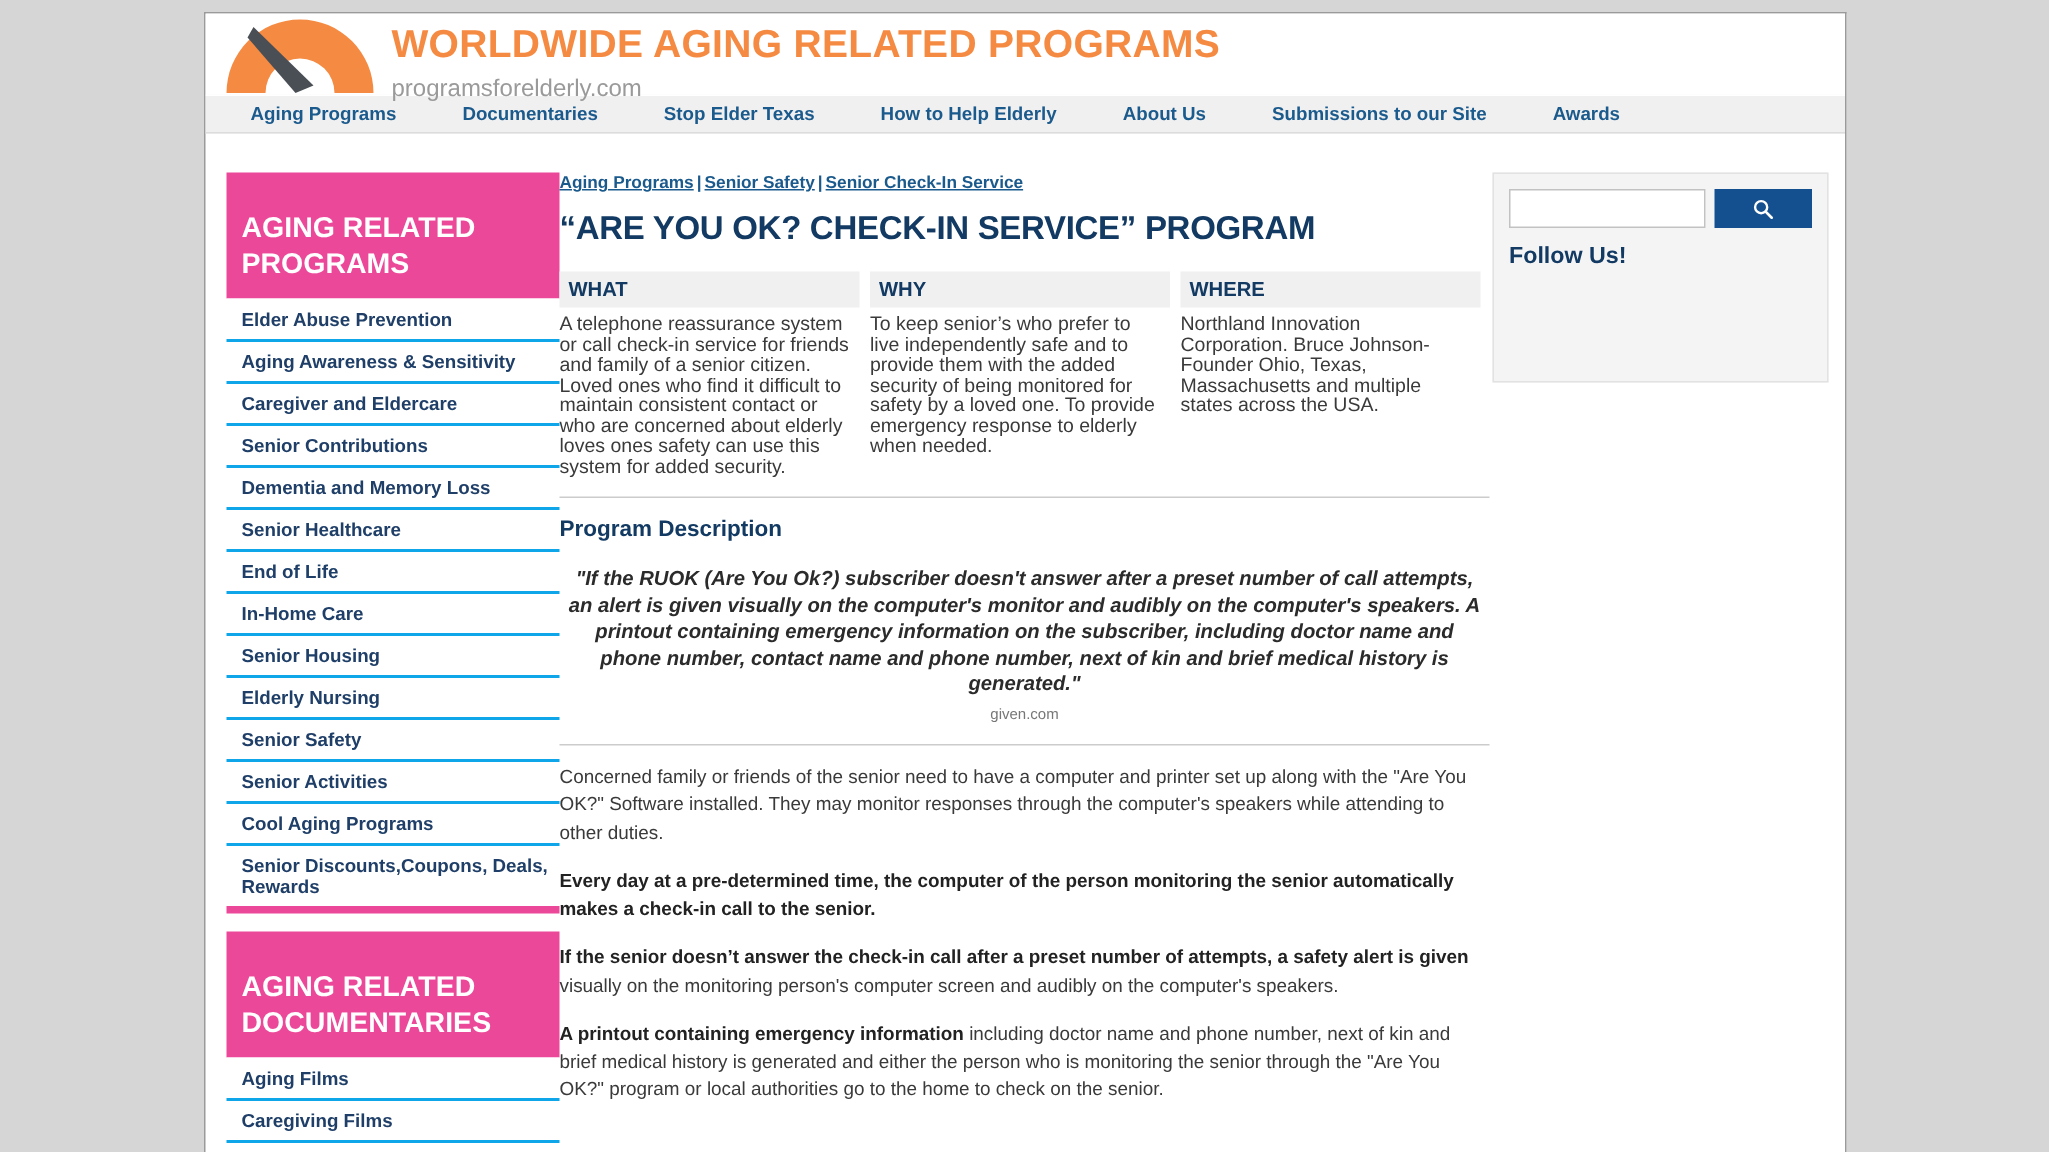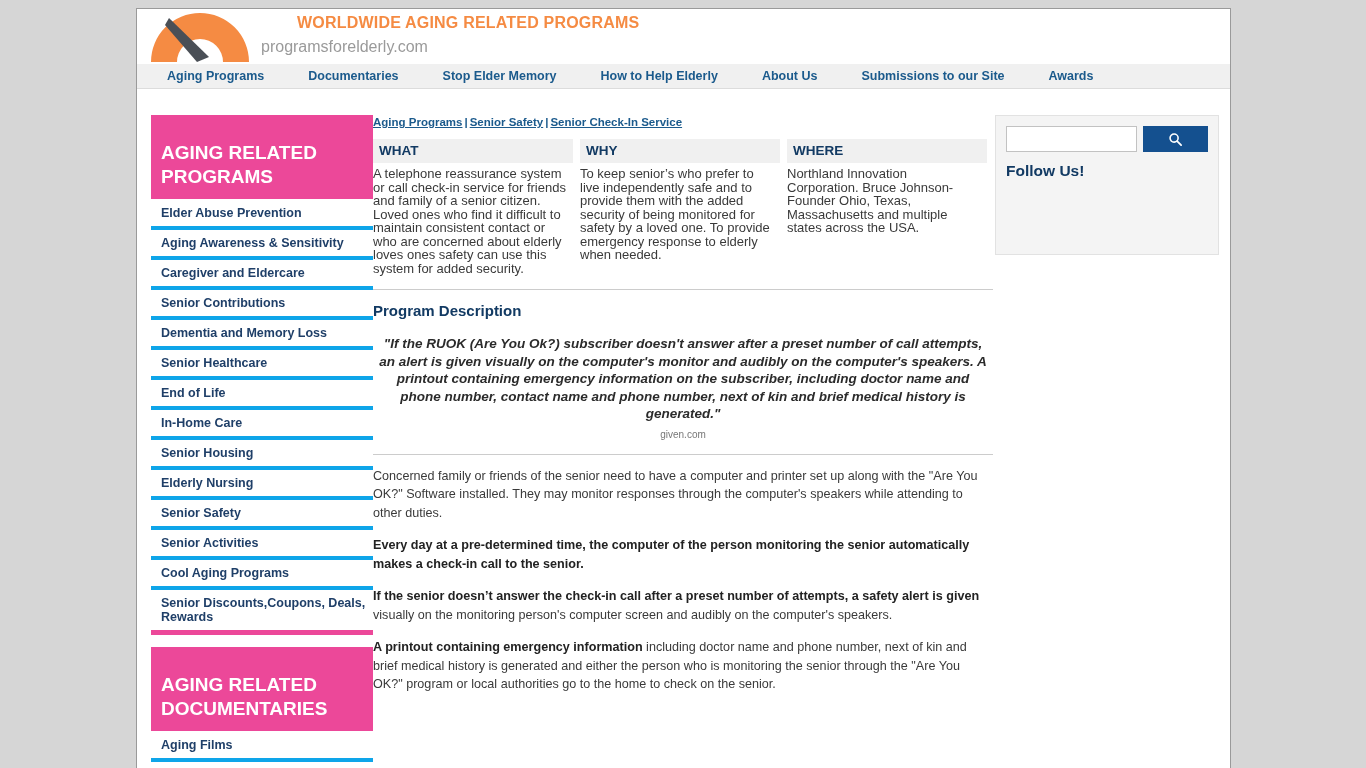--- a/index.html
+++ b/index.html
@@ -29,26 +29,25 @@
   .logo-wrap {
     position: absolute;
     left: 8px; top: 0px;
     width: 110px; height: 54px;
   }
   .brand-text {
     position: absolute;
     left: 124px; top: 5px;
   }
   .brand-title {
-    font-size: 16px;
+    font-size: 26px;
     font-weight: bold;
     color: #f58b43;
     letter-spacing: 0.2px;
     white-space: nowrap;
-    margin-left: 36px;
   }
   .brand-sub {
     font-size: 16px;
     color: #9a9a9a;
     margin-top: 6px;
     white-space: nowrap;
   }
 
   
   .main-nav {
@@ -102,21 +101,21 @@
     line-height: 24px;
     padding: 26px 10px 10px 10px;
   }
   .side-list {
     list-style: none;
     margin: 0;
     padding: 0;
     border-top: 1px solid #ffffff;
   }
   .side-list li {
-    border-bottom: 4px solid #0ea5e9;
+    border-bottom: 2px solid #0ea5e9;
   }
   .side-list li:last-child { border-bottom: 5px solid #ec4899; }
   .side-link {
     display: block;
     color: #1f3f68;
     font-size: 12.5px;
     font-weight: bold;
     text-decoration: none;
     padding: 6px 6px 6px 10px;
     line-height: 14px;
@@ -254,21 +253,21 @@
     </div>
     <div class="brand-text">
       <div class="brand-title">WORLDWIDE AGING RELATED PROGRAMS</div>
       <div class="brand-sub">programsforelderly.com</div>
     </div>
   </div>
 
   <div class="main-nav">
     <a class="nav-item">Aging Programs</a>
     <a class="nav-item">Documentaries</a>
-    <a class="nav-item">Stop Elder Memory</a>
+    <a class="nav-item">Stop Elder Texas</a>
     <a class="nav-item">How to Help Elderly</a>
     <a class="nav-item">About Us</a>
     <a class="nav-item">Submissions to our Site</a>
     <a class="nav-item">Awards</a>
   </div>
 
   <div class="page-body">
 
     <div class="col-left">
 
@@ -344,20 +343,21 @@
         </ul>
       </div>
     </div>
 
     <div class="col-main">
 
       <div class="breadcrumb">
         <a>Aging Programs</a><span class="sep">|</span><a>Senior Safety</a><span class="sep">|</span><a>Senior Check-In Service</a>
       </div>
 
+      <h1 class="page-title">“ARE YOU OK? CHECK-IN SERVICE” PROGRAM</h1>
 
       <div class="www-grid">
         <div class="www-col">
           <div class="www-head">WHAT</div>
           <div class="www-body">A telephone reassurance system or call check-in service for friends and family of a senior citizen. Loved ones who find it difficult to maintain consistent contact or who are concerned about elderly loves ones safety can use this system for added security.</div>
         </div>
         <div class="www-col mid">
           <div class="www-head">WHY</div>
           <div class="www-body">To keep senior’s who prefer to live independently safe and to provide them with the added security of being monitored for safety by a loved one. To provide emergency response to elderly when needed.</div>
         </div>

